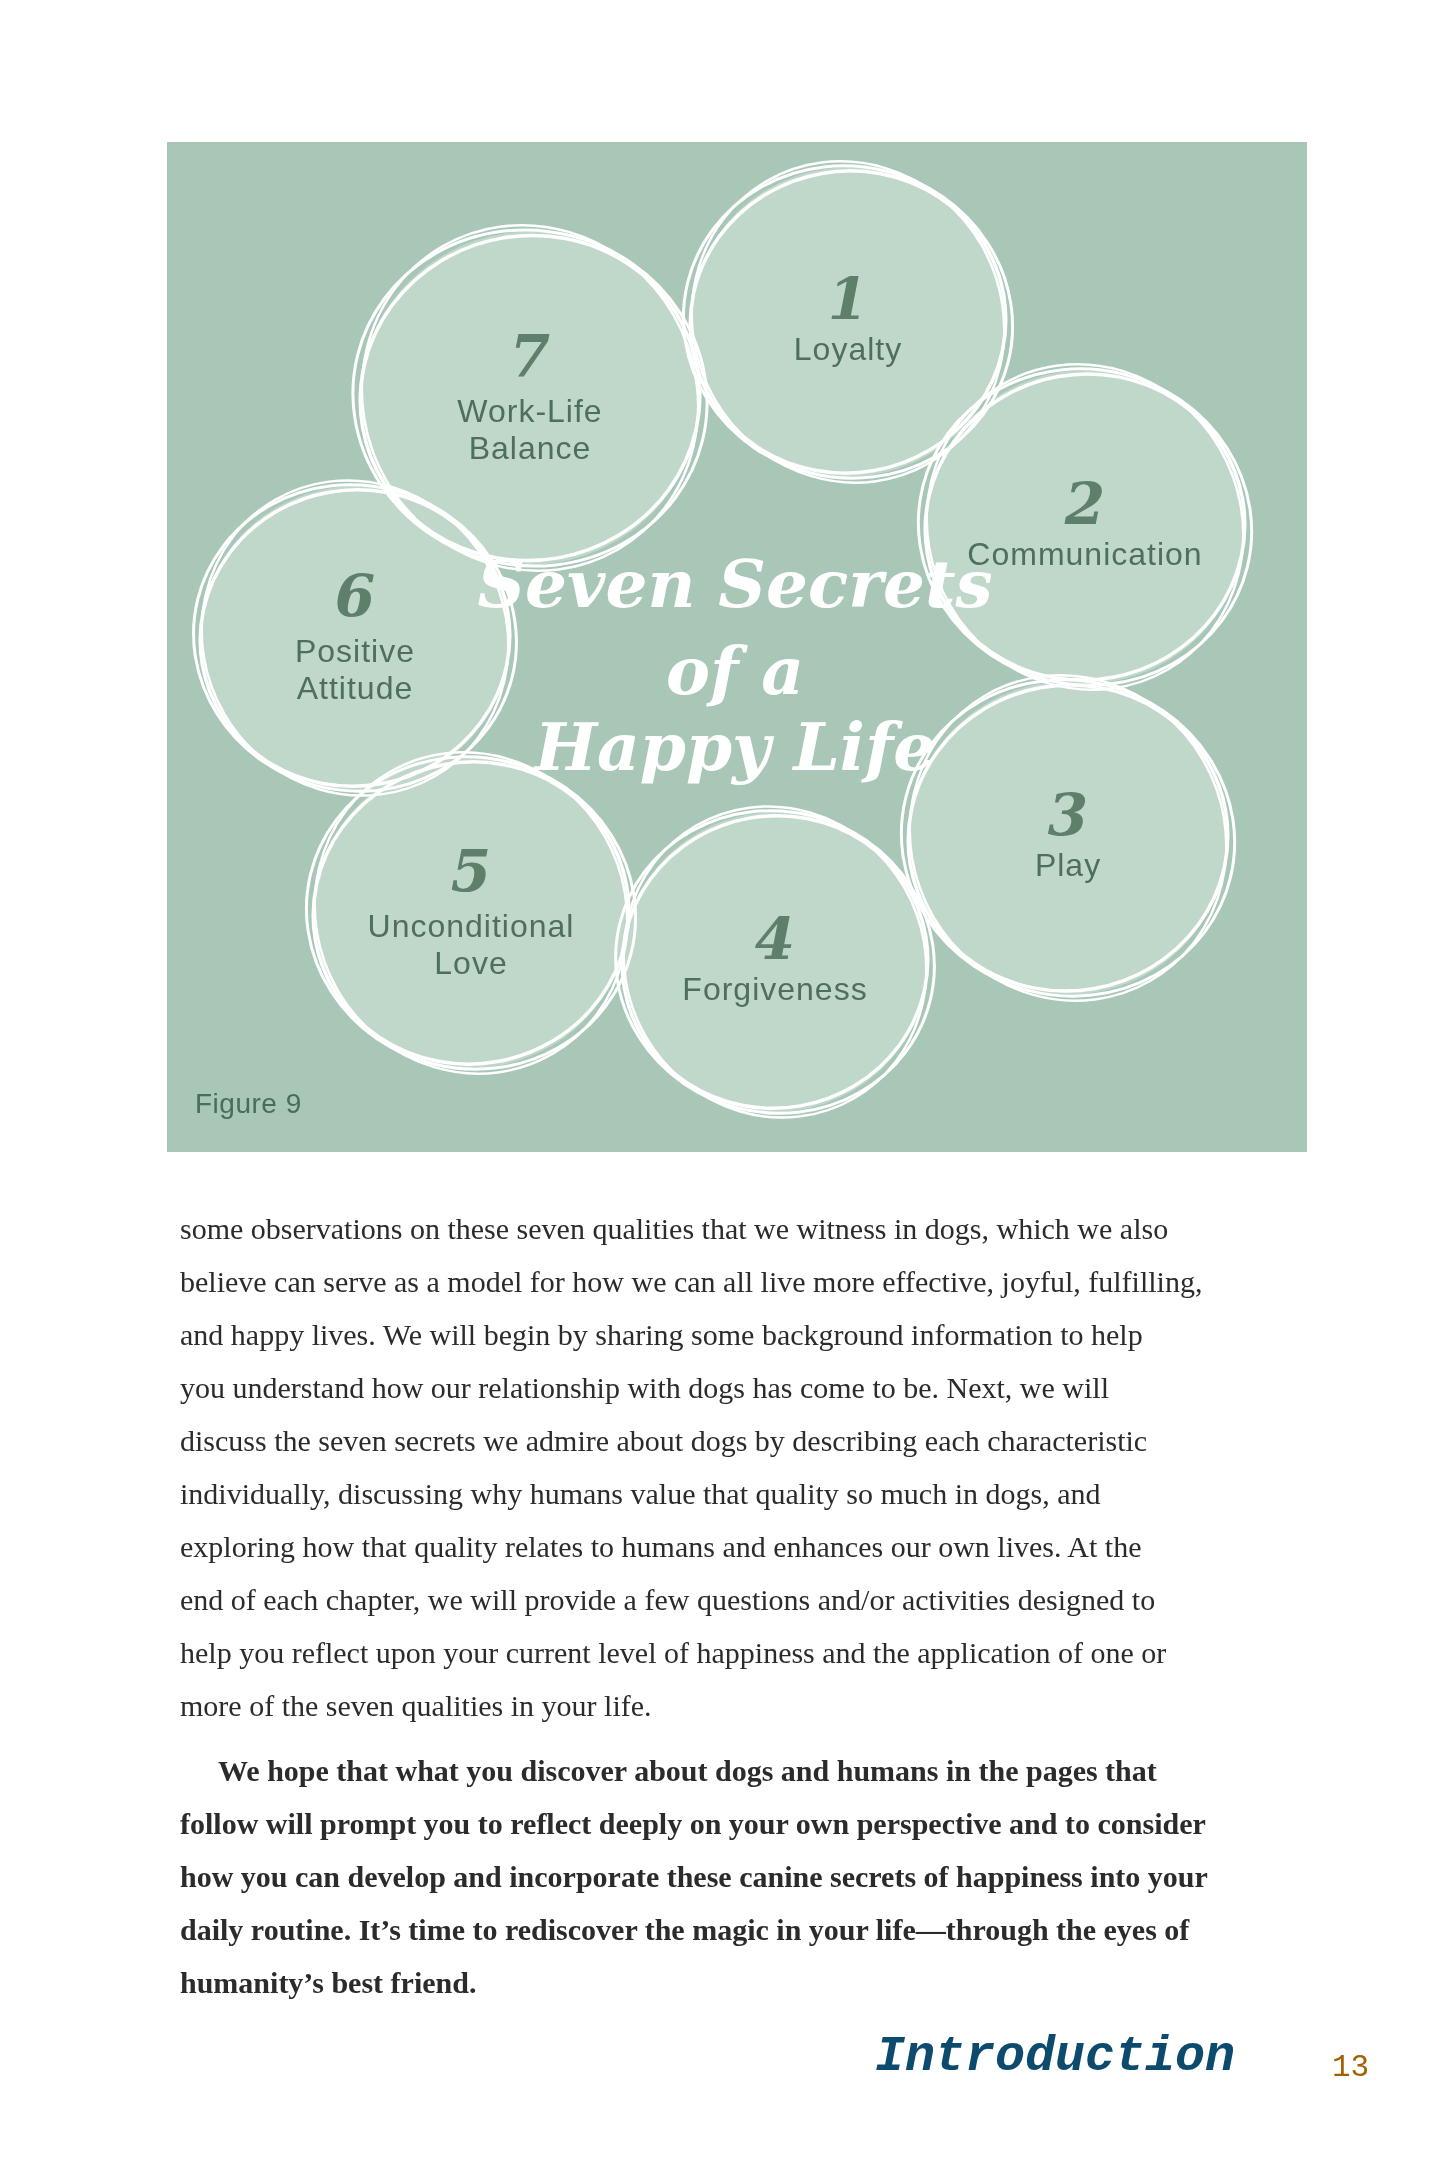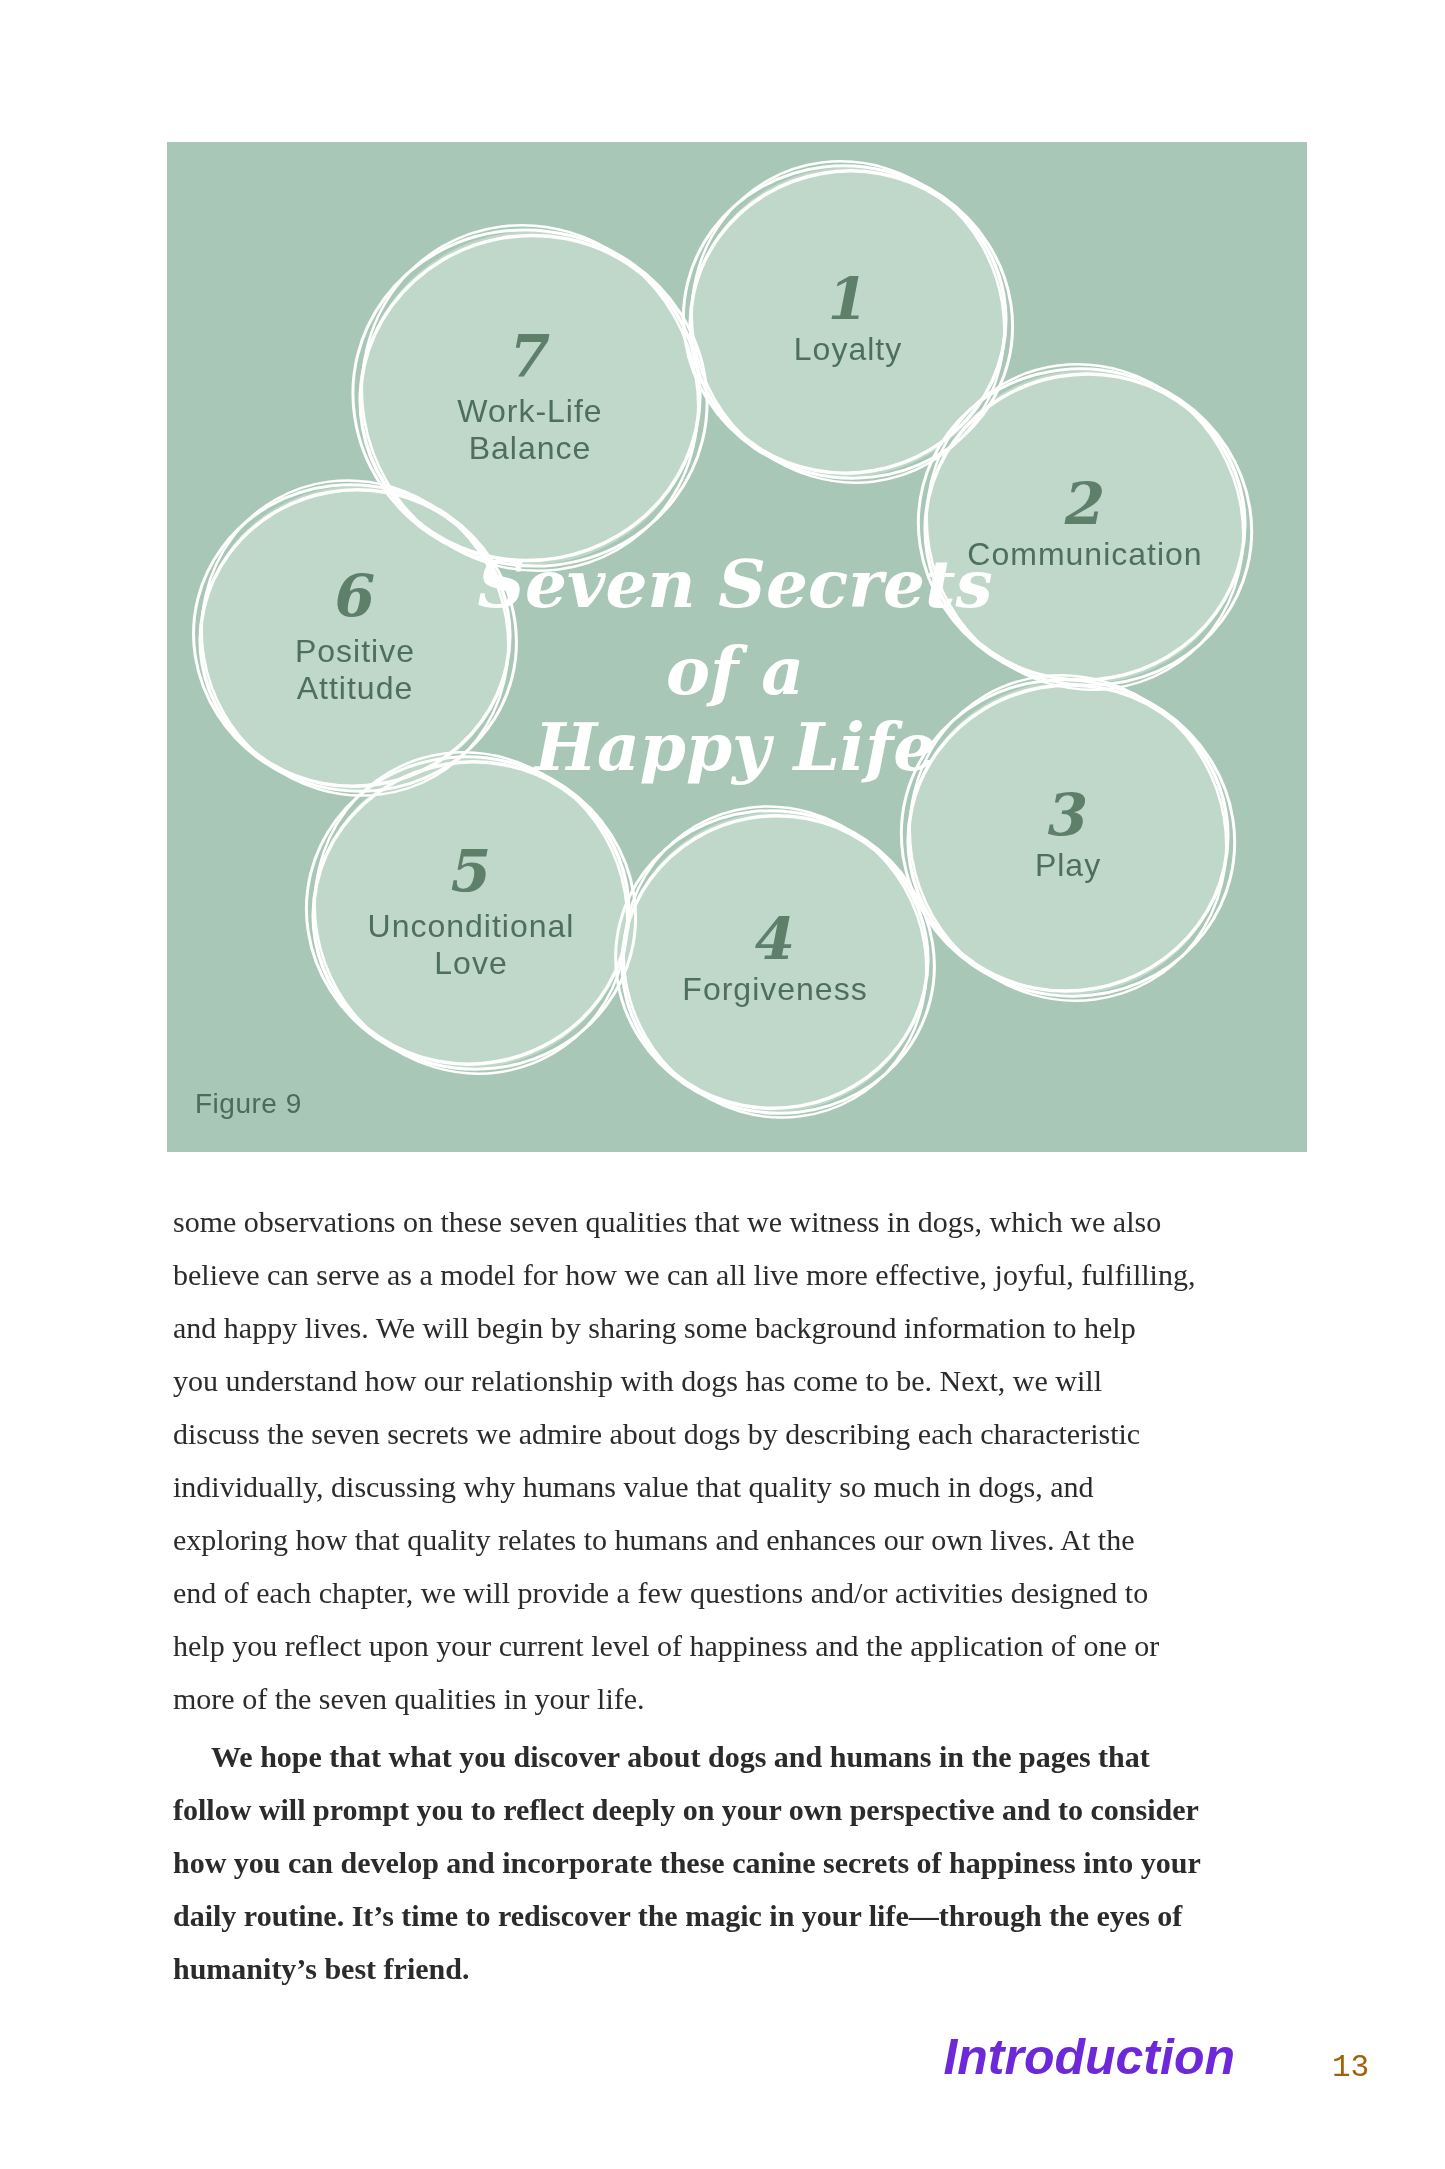--- a/index.html
+++ b/index.html
@@ -54,35 +54,35 @@
   .body-text{
     position:absolute;
     left:168px; top:1190px;
     width:1150px;
     font-family:"Liberation Serif", serif;
     font-size:30px;
     line-height:53px;
     color:#2b2b2b;
   }
   .body-text p{
-    margin:5px;
+    margin:12px;
     white-space:pre-line;
   }
   .body-text p.indented{ text-indent:38px;font-weight:bold; }
   
   .footer-section-name{
     position:absolute;
     left:800px; top:2028px;
     width:435px;
     text-align:right;
-    font-family:Liberation Sans, sans-serif;
+    font-family:Liberation Mono, monospace;
     font-style:italic;
     font-weight:bold;
     font-size:50px;
-    color:#6d28d9;
+    color:#0c4a6e;
   }
   .footer-page-number{
     position:absolute;
     left:1332px; top:2050px;
     font-family:Liberation Mono, monospace;
     font-size:31px;
     color:#a16207;
   }
 </style>
 </head>

